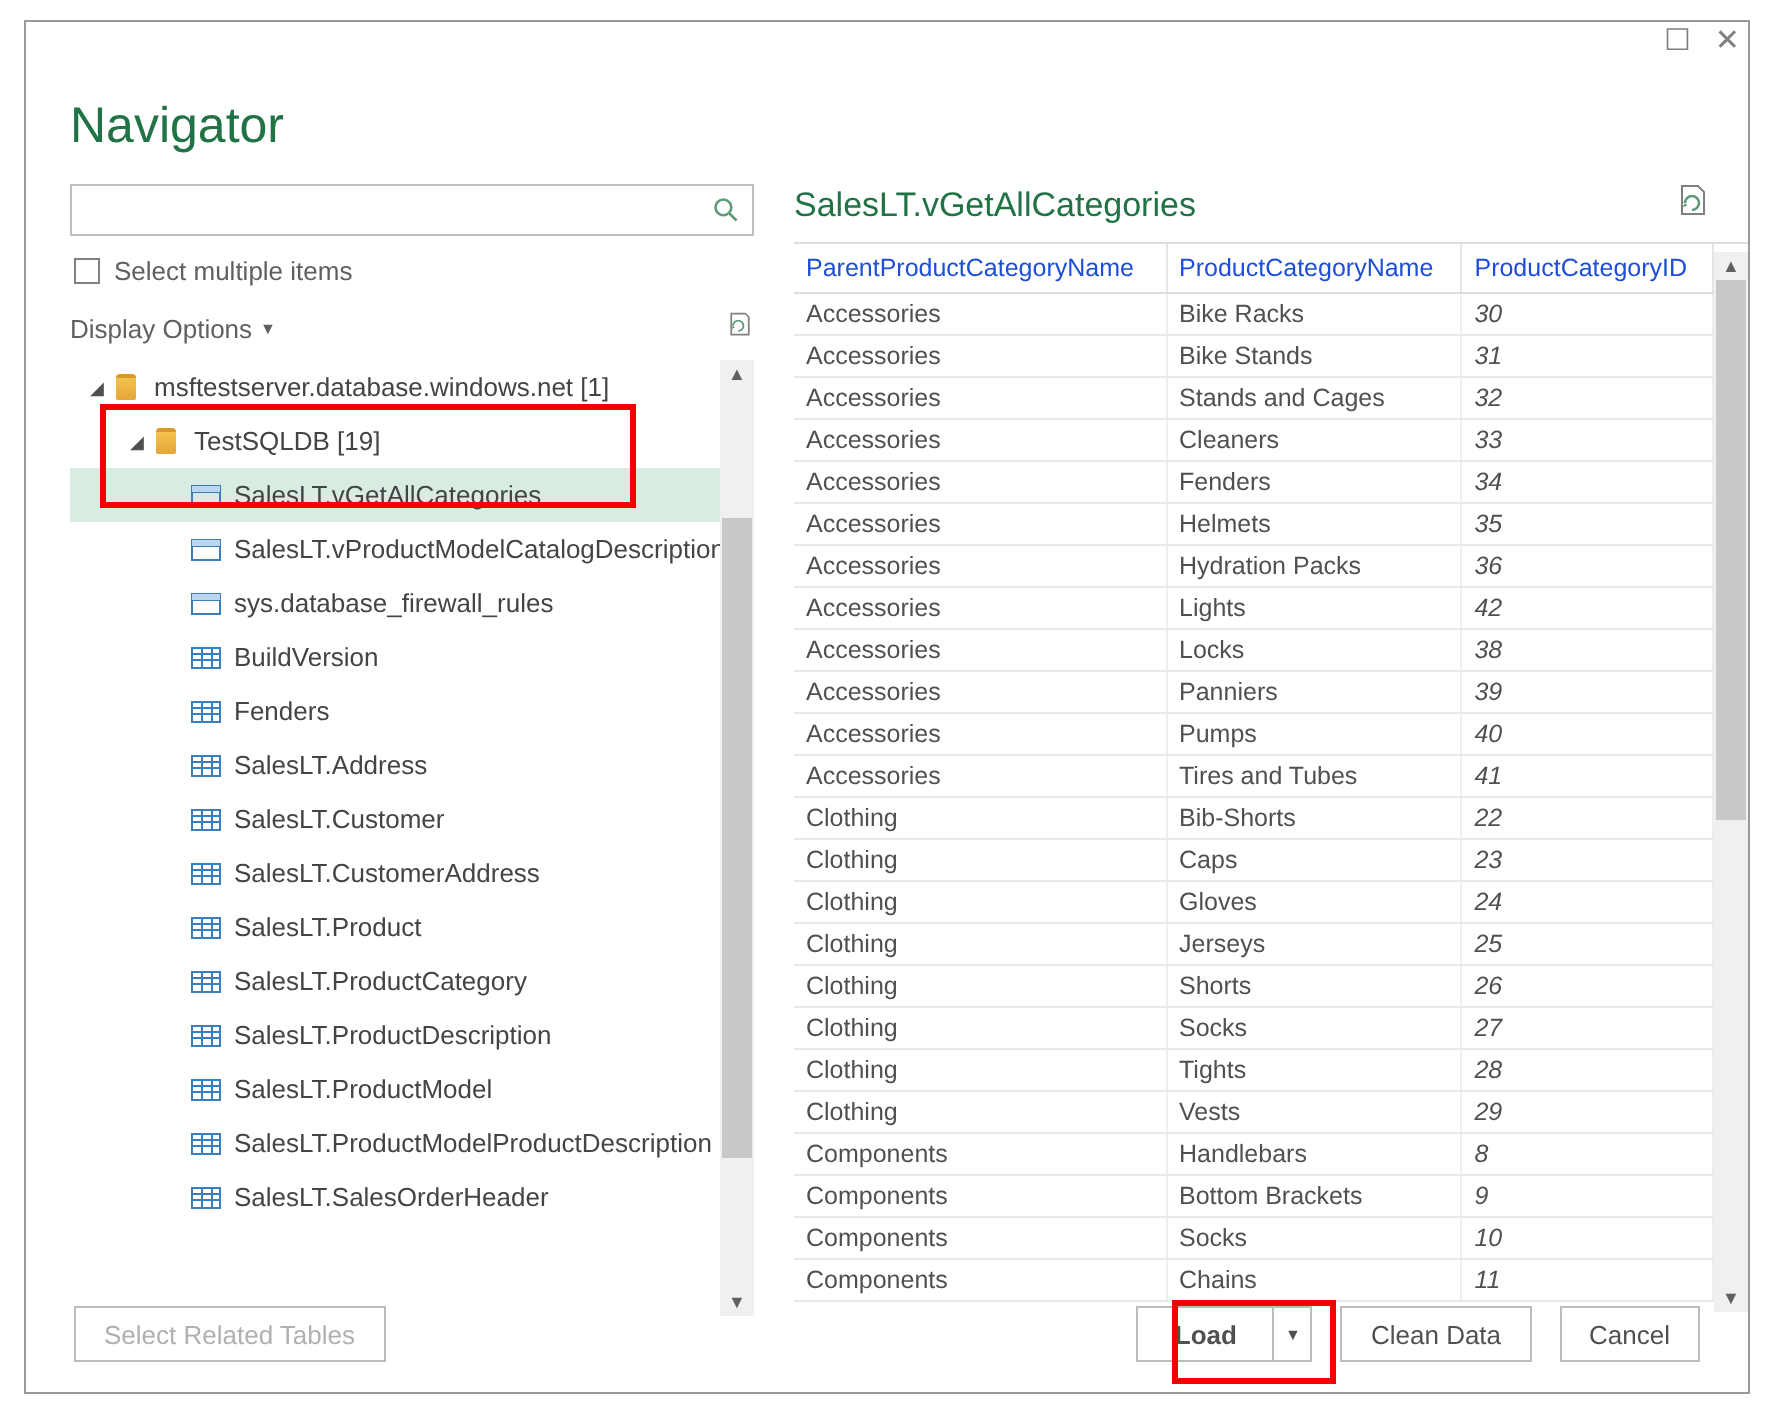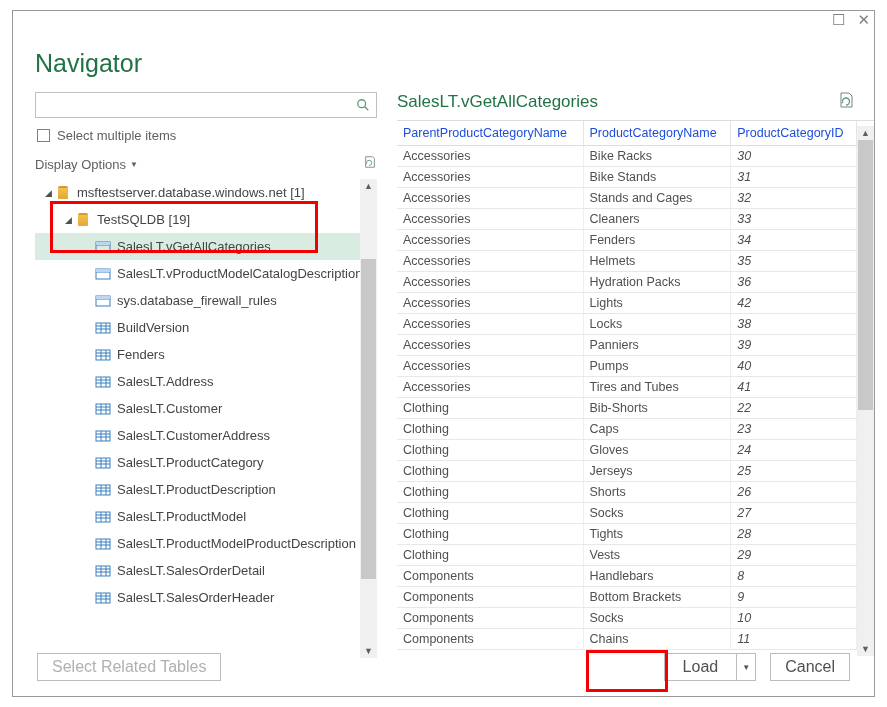--- a/index.html
+++ b/index.html
@@ -42,24 +42,24 @@
   .preview-title-row .refresh svg { width:16px; height:16px; }
   .table-wrap { margin-top:8px; border-top:1px solid #ddd; position:relative; flex:1; overflow:hidden; }
   table { border-collapse:collapse; width:460px; font-size:12.5px; }
   th { text-align:left; font-weight:400; color:#1d4ed8; padding:4px 6px; border-bottom:1px solid #ddd; border-right:1px solid #e5e5e5; background:#fff; height:24px;}
   td { padding:3px 6px; border-bottom:1px solid #e8e8e8; border-right:1px solid #eee; color:#505050; height:21px;}
   td.num { text-align:left; font-style:italic; padding-right:10px;}
   .right-scroll { position:absolute; right:0; top:34px; bottom:2px; width:17px; background:#f0f0f0; display:flex; flex-direction:column; justify-content:space-between; align-items:center; padding:2px 0;}
   .right-scroll .thumb { width:15px; background:#c8c8c8; position:absolute; top:14px; height:270px; left:1px;}
   .right-scroll .arrbtn { font-size:9px; color:#606060; }
   .footer { position:absolute; left:0; right:0; bottom:0; height:58px; display:flex; align-items:center; justify-content:space-between; padding:0 24px; }
-  .btn { border:1px solid #bcbcbc; background:#fff; color:#505050; font-size:16px; height:28px; padding:0 14px; display:inline-flex; align-items:center; justify-content:center; cursor:pointer; }
+  .btn { border:1px solid #bcbcbc; background:#fff; color:#505050; font-size:13px; height:28px; padding:0 14px; display:inline-flex; align-items:center; justify-content:center; cursor:pointer; }
   .btn.disabled { color:#b0b0b0; }
   .btn-split { display:inline-flex; }
-  .btn-split .main { border-right:none; padding:0 18px;}
+  .btn-split .main { border-right:none; padding:0 18px;font-weight:bold;}
   .btn-split .drop { width:20px; padding:0; border-left:1px solid #bcbcbc; font-size:8px;}
   .footer-right { display:flex; gap:14px; align-items:center; }
   .red-box-2 { position:absolute; border:3px solid #f40000; pointer-events:none; right:206px; bottom:4px; width:82px; height:42px; }
 </style>
 </head>
 <body>
 
 <div class="dialog">
   <div class="titlebar">
     <div class="wincontrols">
@@ -214,20 +214,33 @@
                 <span class="arrow"></span>
                 <span class="ico">
                   <svg viewBox="0 0 16 16">
                     <rect x="1" y="3" width="14" height="10" fill="none" stroke="#3a7ebf"></rect>
                     <line x1="1" y1="6" x2="15" y2="6" stroke="#3a7ebf"></line>
                     <line x1="1" y1="9" x2="15" y2="9" stroke="#3a7ebf"></line>
                     <line x1="6" y1="3" x2="6" y2="13" stroke="#3a7ebf"></line>
                     <line x1="11" y1="3" x2="11" y2="13" stroke="#3a7ebf"></line>
                   </svg>
                 </span>
+                <span>SalesLT.Product</span>
+              </div>
+              <div class="row indent-3">
+                <span class="arrow"></span>
+                <span class="ico">
+                  <svg viewBox="0 0 16 16">
+                    <rect x="1" y="3" width="14" height="10" fill="none" stroke="#3a7ebf"></rect>
+                    <line x1="1" y1="6" x2="15" y2="6" stroke="#3a7ebf"></line>
+                    <line x1="1" y1="9" x2="15" y2="9" stroke="#3a7ebf"></line>
+                    <line x1="6" y1="3" x2="6" y2="13" stroke="#3a7ebf"></line>
+                    <line x1="11" y1="3" x2="11" y2="13" stroke="#3a7ebf"></line>
+                  </svg>
+                </span>
                 <span>SalesLT.ProductCategory</span>
               </div>
               <div class="row indent-3">
                 <span class="arrow"></span>
                 <span class="ico">
                   <svg viewBox="0 0 16 16">
                     <rect x="1" y="3" width="14" height="10" fill="none" stroke="#3a7ebf"></rect>
                     <line x1="1" y1="6" x2="15" y2="6" stroke="#3a7ebf"></line>
                     <line x1="1" y1="9" x2="15" y2="9" stroke="#3a7ebf"></line>
                     <line x1="6" y1="3" x2="6" y2="13" stroke="#3a7ebf"></line>
@@ -254,33 +267,20 @@
                 <span class="ico">
                   <svg viewBox="0 0 16 16">
                     <rect x="1" y="3" width="14" height="10" fill="none" stroke="#3a7ebf"></rect>
                     <line x1="1" y1="6" x2="15" y2="6" stroke="#3a7ebf"></line>
                     <line x1="1" y1="9" x2="15" y2="9" stroke="#3a7ebf"></line>
                     <line x1="6" y1="3" x2="6" y2="13" stroke="#3a7ebf"></line>
                     <line x1="11" y1="3" x2="11" y2="13" stroke="#3a7ebf"></line>
                   </svg>
                 </span>
                 <span>SalesLT.ProductModelProductDescription</span>
-              </div>
-              <div class="row indent-3">
-                <span class="arrow"></span>
-                <span class="ico">
-                  <svg viewBox="0 0 16 16">
-                    <rect x="1" y="3" width="14" height="10" fill="none" stroke="#3a7ebf"></rect>
-                    <line x1="1" y1="6" x2="15" y2="6" stroke="#3a7ebf"></line>
-                    <line x1="1" y1="9" x2="15" y2="9" stroke="#3a7ebf"></line>
-                    <line x1="6" y1="3" x2="6" y2="13" stroke="#3a7ebf"></line>
-                    <line x1="11" y1="3" x2="11" y2="13" stroke="#3a7ebf"></line>
-                  </svg>
-                </span>
-                <span>SalesLT.SalesOrderDetail</span>
               </div>
               <div class="row indent-3">
                 <span class="arrow"></span>
                 <span class="ico">
                   <svg viewBox="0 0 16 16">
                     <rect x="1" y="3" width="14" height="10" fill="none" stroke="#3a7ebf"></rect>
                     <line x1="1" y1="6" x2="15" y2="6" stroke="#3a7ebf"></line>
                     <line x1="1" y1="9" x2="15" y2="9" stroke="#3a7ebf"></line>
                     <line x1="6" y1="3" x2="6" y2="13" stroke="#3a7ebf"></line>
                     <line x1="11" y1="3" x2="11" y2="13" stroke="#3a7ebf"></line>
@@ -451,17 +451,18 @@
     </div>
   </div>
 
   <div class="footer">
     <button class="btn disabled">Select Related Tables</button>
     <div class="footer-right">
       <span class="btn-split">
         <span class="btn main">Load</span>
         <span class="btn drop">▼</span>
       </span>
+      <button class="btn">Clean Data</button>
       <button class="btn">Cancel</button>
     </div>
     <div class="red-box-2"></div>
   </div>
 </div>
 
 </body></html>

